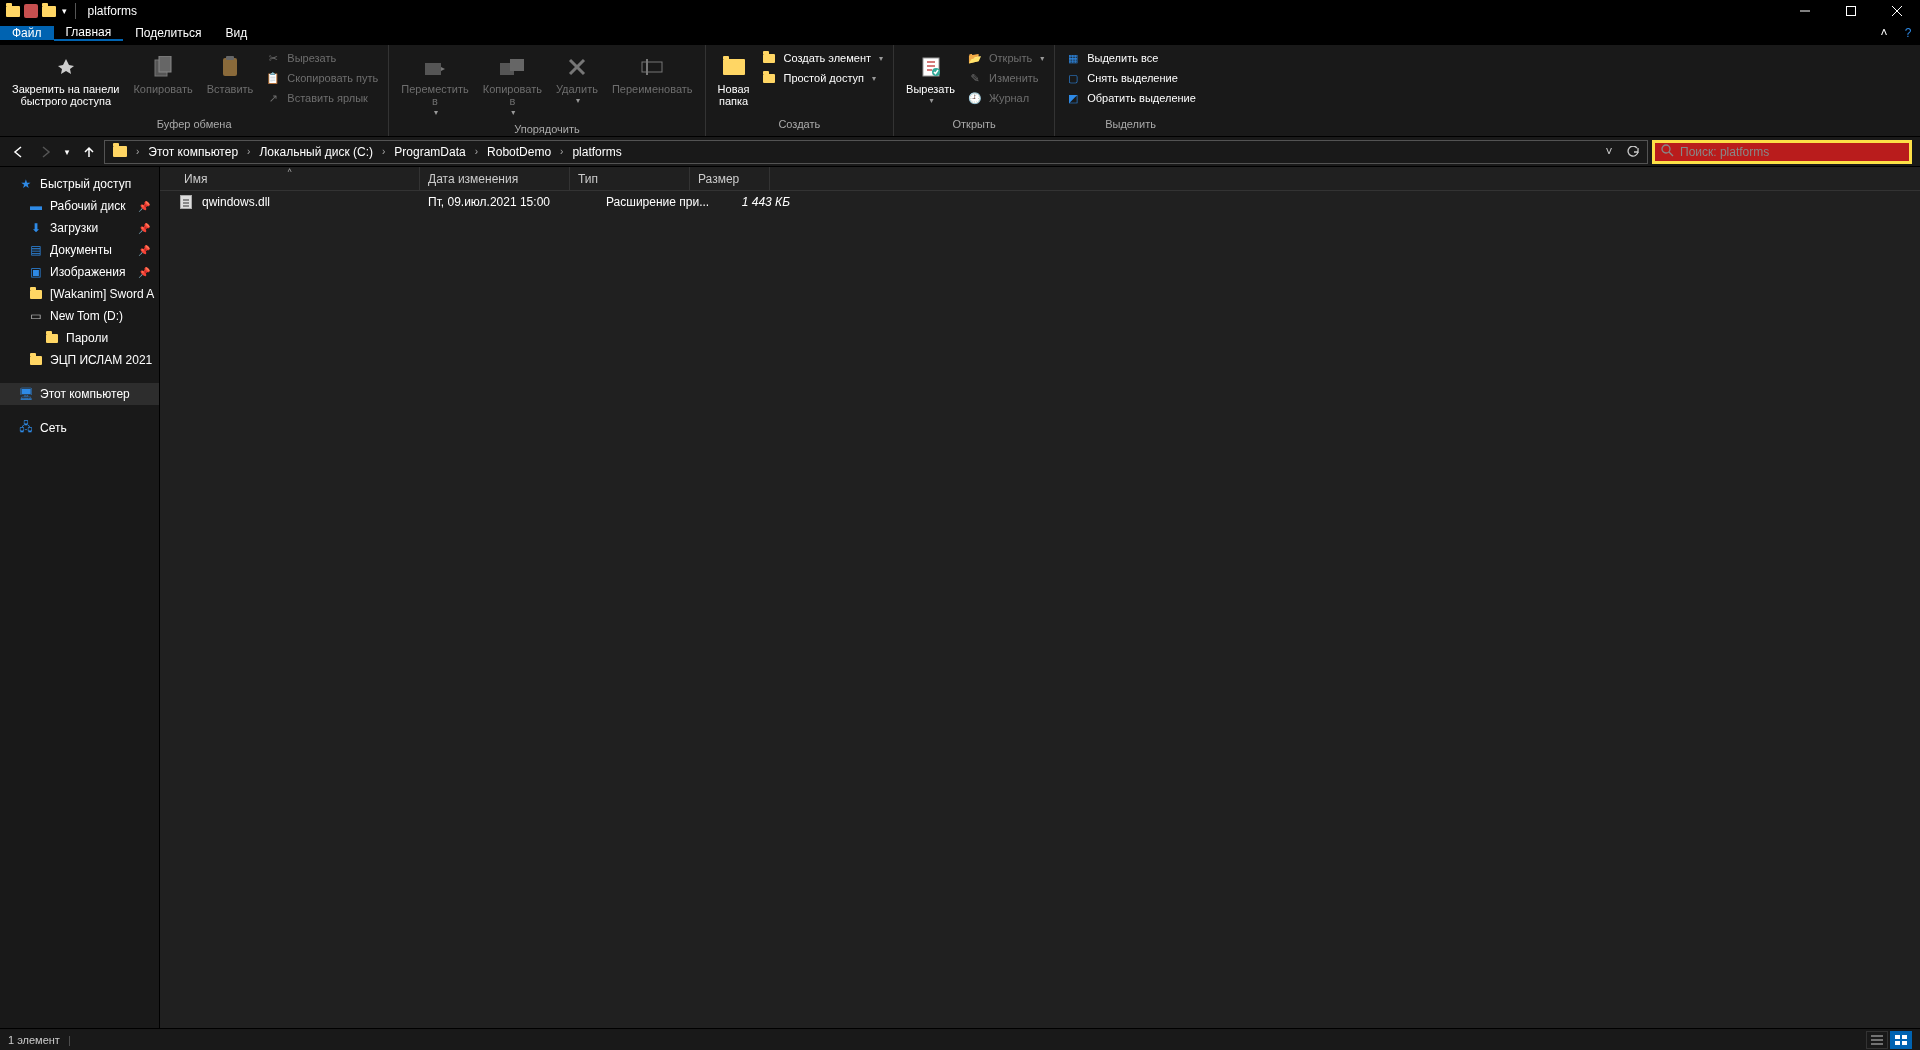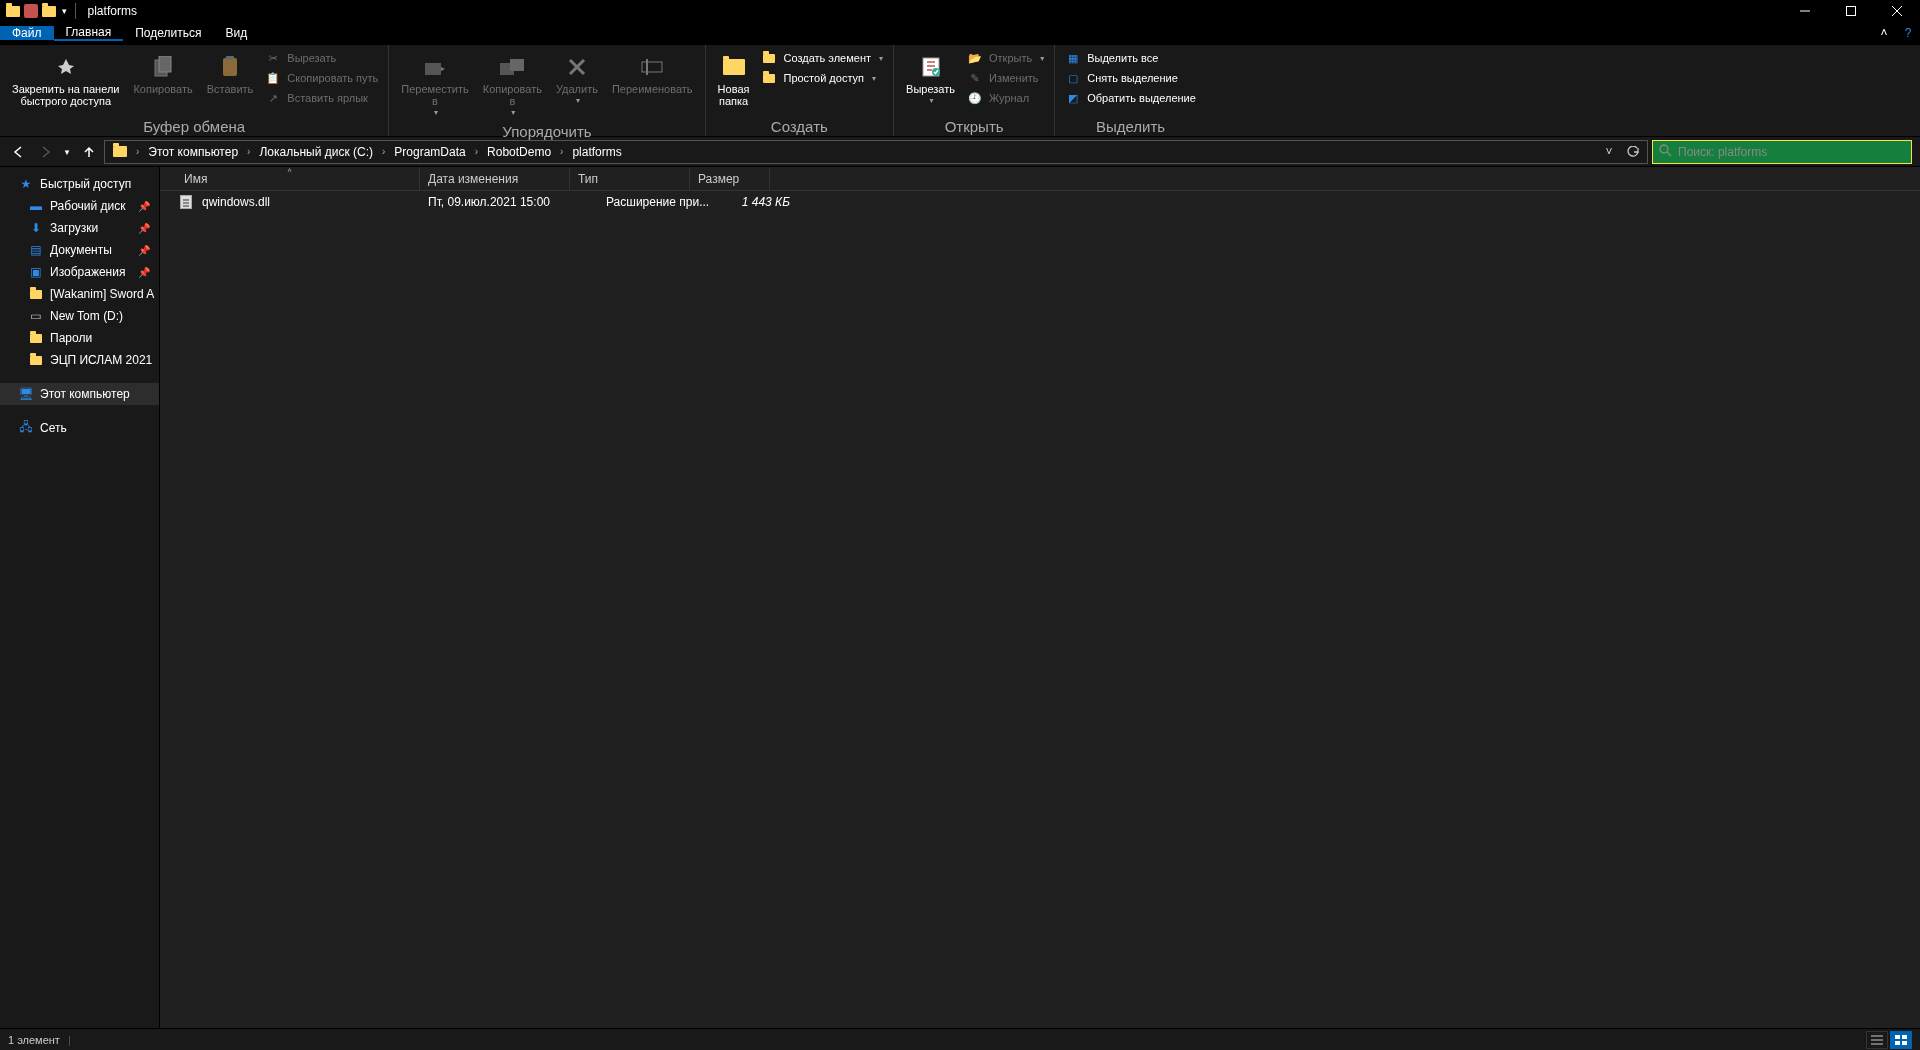--- a/index.html
+++ b/index.html
@@ -23,40 +23,40 @@
   .tab { padding: 0 12px; display: flex; align-items: center; font-size: 12px; color: #fff; }
   .tab.file { background: #0063b1; }
   .tab.active { border-bottom: 2px solid #0063b1; }
   .ribbon-tabs .spacer { flex: 1; }
   .tab-right { width: 24px; display: flex; align-items: center; justify-content: center; color: #fff; }
 
   
   .ribbon { height: 92px; background: #191919; display: flex; border-bottom: 1px solid #000; }
   .ribbon-group { display: flex; flex-direction: column; border-right: 1px solid #333; padding: 2px 6px; }
   .ribbon-group .group-body { flex: 1; display: flex; align-items: flex-start; gap: 2px; }
-  .ribbon-group .group-label { text-align: center; font-size: 15px; color: #aaa; height: 16px; }
+  .ribbon-group .group-label { text-align: center; font-size: 11px; color: #aaa; height: 16px; }
   .big-btn { display: flex; flex-direction: column; align-items: center; justify-content: flex-start; padding: 4px 6px; min-width: 42px; text-align: center; font-size: 11px; color: #fff; line-height: 12px; }
   .big-btn.disabled { color: #6e6e6e; }
   .big-btn .ic { height: 32px; display: flex; align-items: center; justify-content: center; }
   .small-btns { display: flex; flex-direction: column; gap: 2px; padding-top: 2px; }
   .small-btn { display: flex; align-items: center; gap: 6px; font-size: 11px; color: #fff; padding: 1px 4px; white-space: nowrap; }
   .small-btn.disabled { color: #6e6e6e; }
   .sm-ic { width: 16px; height: 16px; display: flex; align-items: center; justify-content: center; }
   .caret-down-tiny { font-size: 8px; color: #999; padding-left: 2px; }
 
   
   .navbar { height: 30px; background: #191919; display: flex; align-items: center; padding: 0 8px; gap: 4px; border-bottom: 1px solid #000; }
   .nav-btn { width: 22px; height: 22px; display: flex; align-items: center; justify-content: center; color: #fff; }
   .nav-btn.disabled { color: #555; }
   .address { flex: 1; height: 24px; background: #191919; border: 1px solid #535353; display: flex; align-items: center; padding: 0 2px; gap: 0; }
   .crumb { display: flex; align-items: center; padding: 0 6px; font-size: 12px; color: #fff; height: 100%; }
   .crumb-sep { color: #aaa; font-size: 10px; padding: 0 3px; }
   .addr-right { margin-left: auto; display: flex; }
   .addr-icon-btn { width: 24px; height: 22px; display: flex; align-items: center; justify-content: center; color: #ccc; }
-  .search { width: 260px; height: 24px; background: #15803d; border: 1px solid #fde047; display: flex; align-items: center; padding: 8px 6px; gap: 6px; color: #888; }
+  .search { width: 260px; height: 24px; background: #b91c1c; border: 3px solid #fde047; display: flex; align-items: center; padding: 8px 6px; gap: 6px; color: #888; }
   .search input { flex: 1; background: transparent; border: none; outline: none; color: #fff; font-size: 12px; }
   .search input::placeholder { color: #888; }
 
   
   .main { display: flex; height: calc(1050px - 22px - 23px - 92px - 30px - 22px); background: #202020; }
   .nav-pane { width: 160px; background: #191919; border-right: 1px solid #000; padding: 6px 0; overflow: hidden; }
   .tree-item { display: flex; align-items: center; gap: 6px; padding: 2px 4px 2px 18px; font-size: 12px; color: #fff; height: 22px; white-space: nowrap; }
   .tree-item.selected { background: #2d2d2d; }
   .tree-item .pin { color: #888; font-size: 10px; margin-left: auto; padding-right: 4px; }
   .tree-spacer { height: 12px; }
@@ -396,21 +396,21 @@
     <div class="tree-item" style="padding-left:28px">
         <span class="ic-sm">
           <span class="folder16" style="width:12px;height:9px"></span>
         </span>
         <span>[Wakanim] Sword A</span>
       </div>
     <div class="tree-item" style="padding-left:28px">
         <span class="ic-sm" style="color:#ccc">▭</span>
         <span>New Tom (D:)</span>
       </div>
-    <div class="tree-item" style="padding-left:28px">
+    <div class="tree-item" style="padding-left:44px">
         <span class="ic-sm">
           <span class="folder16" style="width:12px;height:9px"></span>
         </span>
         <span>Пароли</span>
       </div>
     <div class="tree-item" style="padding-left:28px">
         <span class="ic-sm">
           <span class="folder16" style="width:12px;height:9px"></span>
         </span>
         <span>ЭЦП ИСЛАМ 2021</span>

